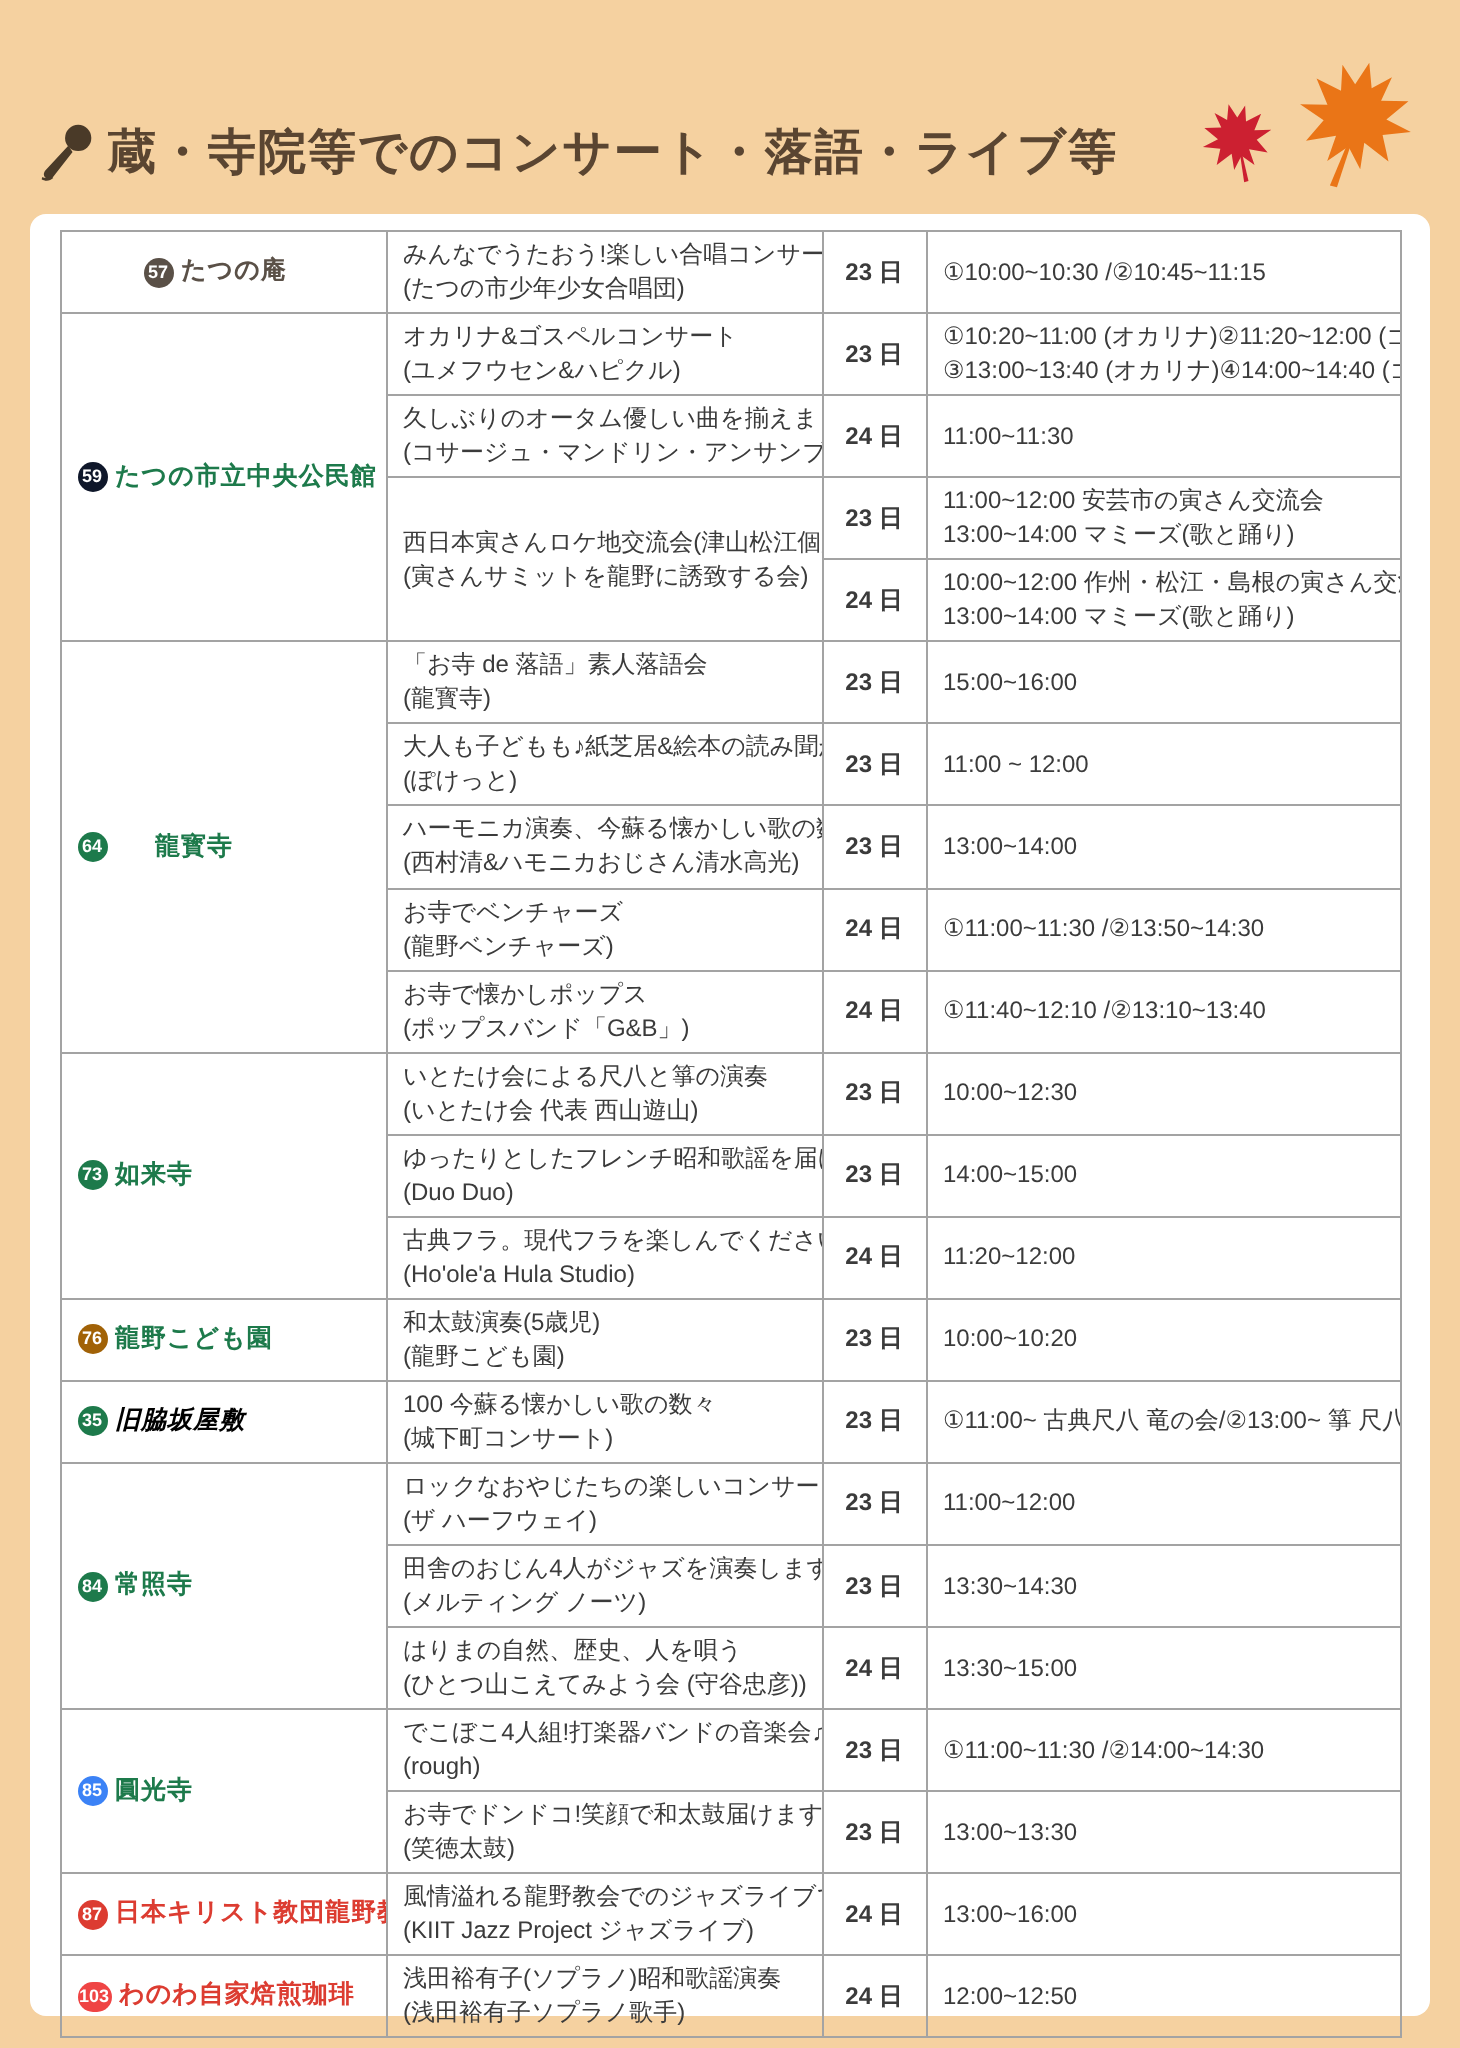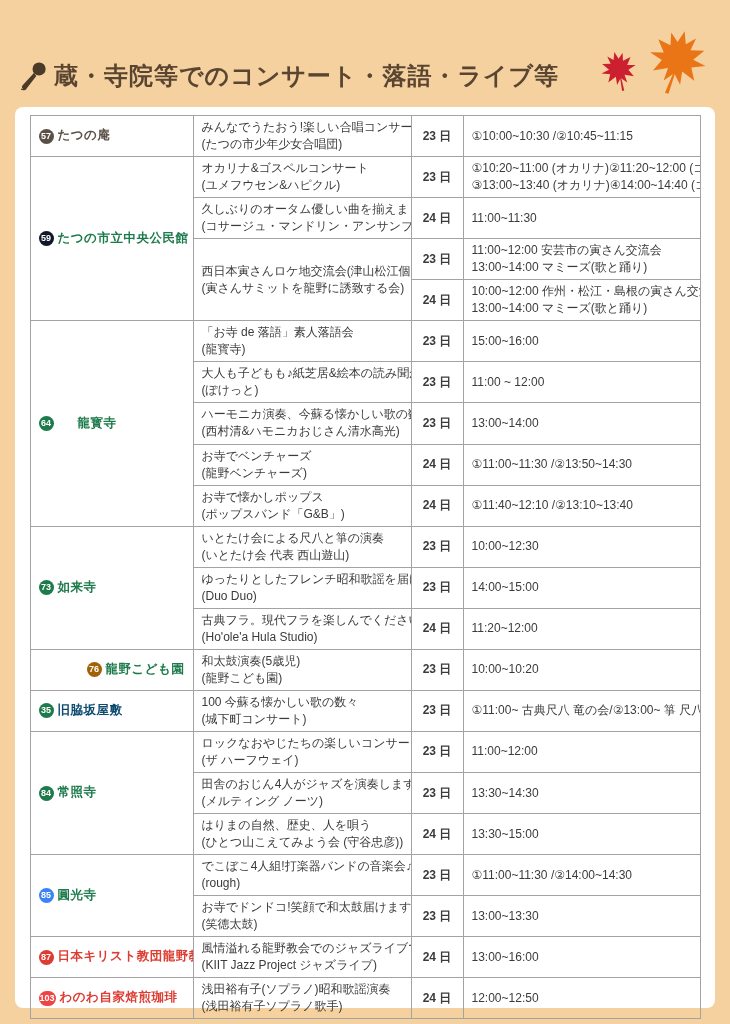--- a/index.html
+++ b/index.html
@@ -72,21 +72,21 @@
     <colgroup>
       <col style="width:163px">
         <col style="width:218px">
         <col style="width:52px">
         <col style="width:237px">
     </colgroup>
     <tbody id="sched-body">
         <tr>
           <td class="venue-cell" rowspan="1">
             <div class="venue-wrap">
-              <span class="badge" style="background: rgb(90, 80, 71);">57</span>
+              <span class="badge" style="background: rgb(90, 80, 71); margin-left: 33px;">57</span>
               <span class="venue-name" style="color: rgb(90, 80, 71);">たつの庵</span>
             </div>
           </td>
           <td rowspan="1">
             <div class="event-title">みんなでうたおう!楽しい合唱コンサート</div>
             <div class="event-performer">(たつの市少年少女合唱団)</div>
           </td>
           <td class="date-cell">23 日</td>
           <td class="time-cell">
             <div class="time-line">①10:00~10:30 /②10:45~11:15</div>
@@ -225,38 +225,38 @@
             <div class="event-performer">(Ho'ole'a Hula Studio)</div>
           </td>
           <td class="date-cell">24 日</td>
           <td class="time-cell">
             <div class="time-line">11:20~12:00</div>
           </td>
         </tr>
         <tr>
           <td class="venue-cell" rowspan="1">
             <div class="venue-wrap">
-              <span class="badge" style="background: #a16207; margin-left: 48px;">76</span>
+              <span class="badge" style="background: #a16207;">76</span>
               <span class="venue-name" style="color: rgb(29, 122, 75);">龍野こども園</span>
             </div>
           </td>
           <td rowspan="1">
             <div class="event-title">和太鼓演奏(5歳児)</div>
             <div class="event-performer">(龍野こども園)</div>
           </td>
           <td class="date-cell">23 日</td>
           <td class="time-cell">
             <div class="time-line">10:00~10:20</div>
           </td>
         </tr>
         <tr>
           <td class="venue-cell" rowspan="1">
             <div class="venue-wrap">
               <span class="badge" style="background: rgb(29, 122, 75);">35</span>
-              <span class="venue-name" style="color: #0c4a6e;">旧脇坂屋敷</span>
+              <span class="venue-name" style="color: #000000; font-style: italic;">旧脇坂屋敷</span>
             </div>
           </td>
           <td rowspan="1">
             <div class="event-title">100 今蘇る懐かしい歌の数々</div>
             <div class="event-performer">(城下町コンサート)</div>
           </td>
           <td class="date-cell">23 日</td>
           <td class="time-cell">
             <div class="time-line">①11:00~ 古典尺八 竜の会/②13:00~ 箏 尺八 森川家</div>
           </td>

